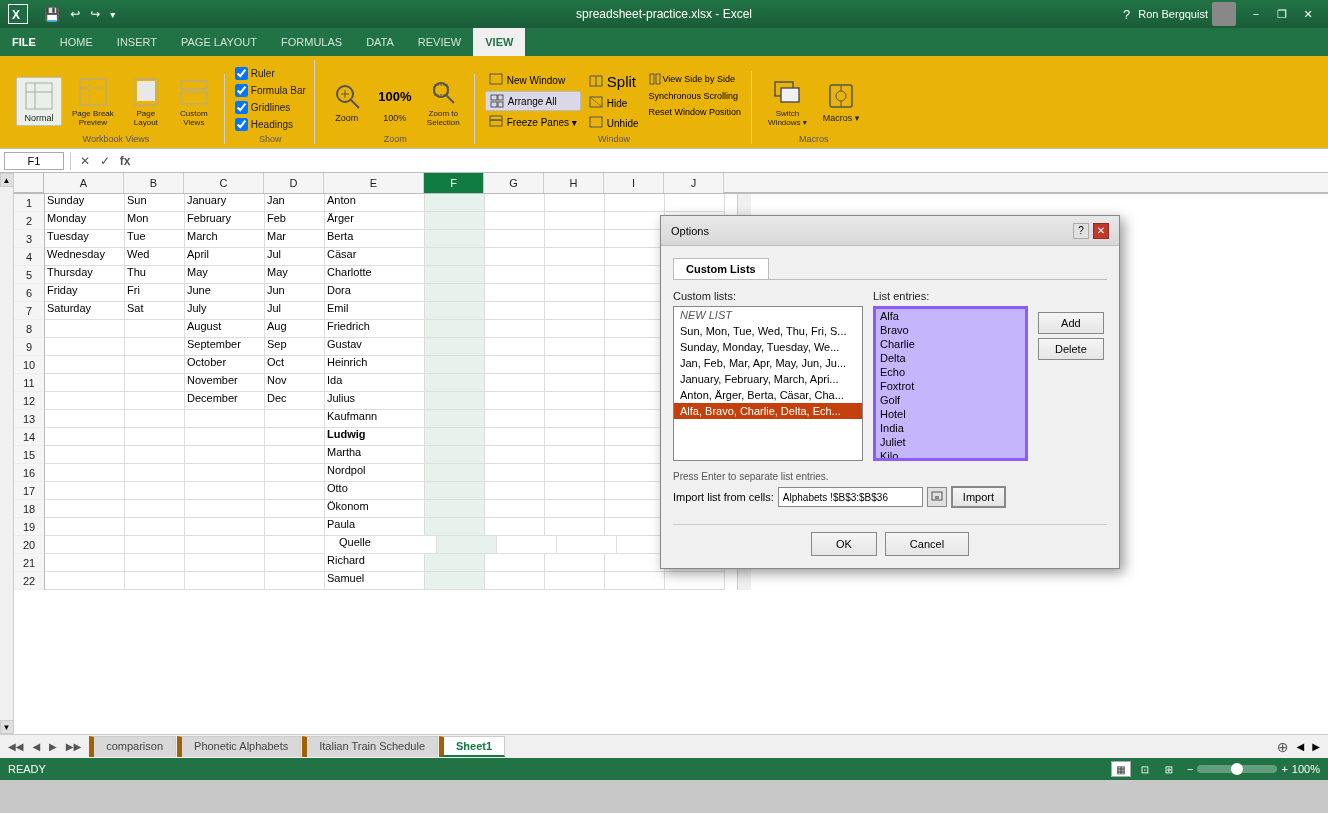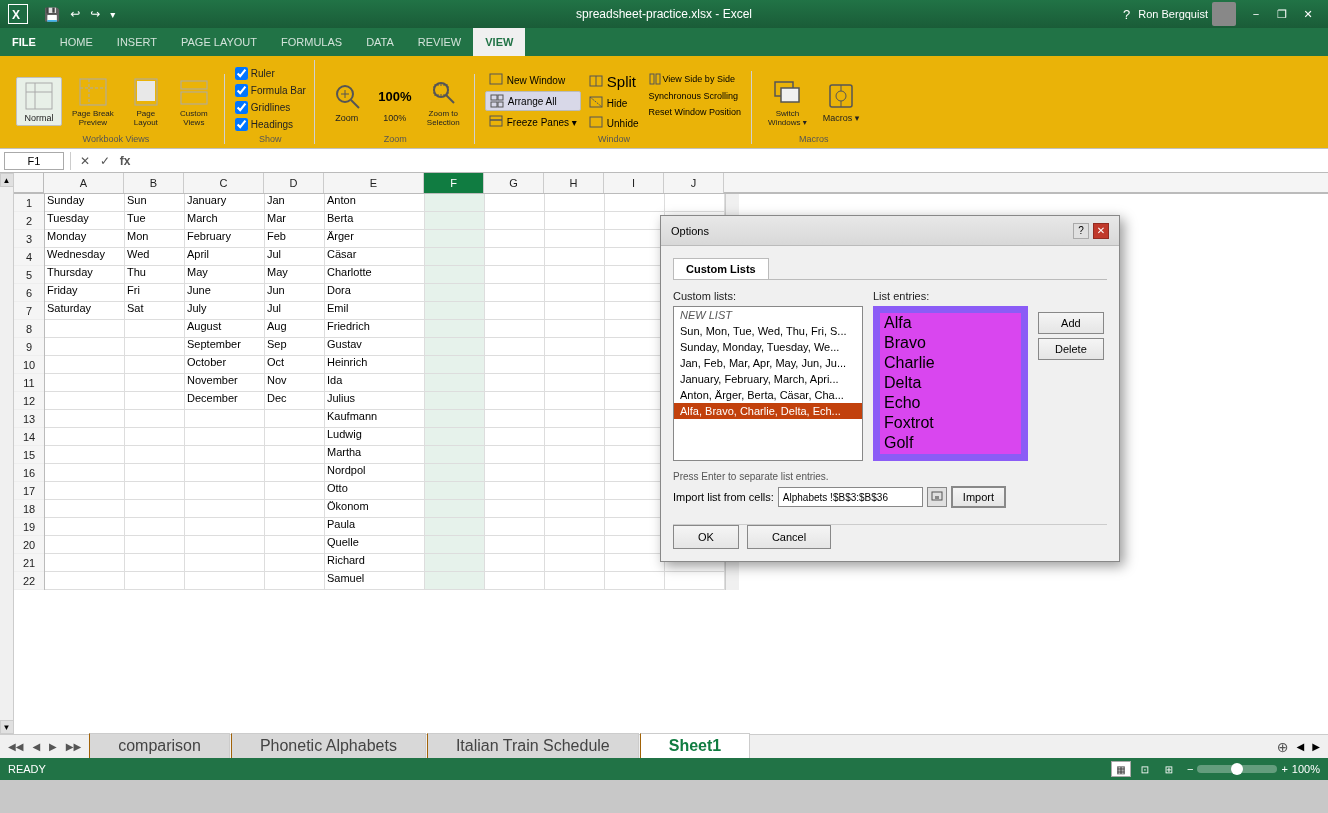--- a/index.html
+++ b/index.html
@@ -60,21 +60,21 @@
     .grid-area { display: flex; flex-direction: column; }
     .grid-row { display: flex; }
     .grid-cell { height: 18px; border-right: 1px solid #ddd; border-bottom: 1px solid #ddd; font-size: 11px; padding: 0 2px; white-space: nowrap; overflow: hidden; cursor: cell; }
     .grid-cell.selected-col { background: #e6f2eb; }
 
     
     .sheet-tabs-bar { background: #f0f0f0; border-top: 1px solid #ccc; display: flex; align-items: center; height: 24px; }
     .tab-nav { display: flex; gap: 1px; align-items: center; padding: 0 4px; }
     .tab-nav-btn { font-size: 10px; cursor: pointer; padding: 2px 4px; color: #555; }
     .sheet-tabs { display: flex; gap: 1px; flex: 1; }
-    .sheet-tab { padding: 3px 28px; font-size: 16px; cursor: pointer; border-top: 1px solid #ccc; border-left: 1px solid #a16207; border-right: 1px solid #ccc; background: #d8d8d8; color: #444; }
+    .sheet-tab { padding: 3px 12px; font-size: 11px; cursor: pointer; border-top: 1px solid #ccc; border-left: 5px solid #a16207; border-right: 1px solid #ccc; background: #d8d8d8; color: #444; }
     .sheet-tab.active { background: white; color: #107c41; font-weight: 600; border-bottom: 2px solid #107c41; }
     .add-sheet-btn { padding: 2px 8px; font-size: 14px; cursor: pointer; color: #555; }
     .tabs-right { margin-left: auto; display: flex; align-items: center; gap: 4px; padding-right: 8px; }
     
     
     .status-bar { background: #217346; color: white; height: 22px; display: flex; align-items: center; padding: 0 8px; font-size: 11px; justify-content: space-between; }
     .status-right { display: flex; align-items: center; gap: 8px; }
     .zoom-controls { display: flex; align-items: center; gap: 4px; }
     .dialog { position: fixed; top: 215px; left: 660px; width: 460px; background: #f0f0f0; border: 1px solid #888; box-shadow: 4px 4px 12px rgba(0,0,0,0.4); z-index: 200; }
     .dialog-title-bar { background: linear-gradient(to bottom, #e8e8e8, #d8d8d8); border-bottom: 1px solid #bbb; display: flex; align-items: center; justify-content: space-between; padding: 6px 10px; height: 30px; }
@@ -84,30 +84,30 @@
     .dialog-content { padding: 12px; }
     .dialog-tabs { border-bottom: 1px solid #bbb; margin-bottom: 10px; display: flex; }
     .dialog-tab { padding: 4px 12px; font-size: 11px; cursor: pointer; border: 1px solid #bbb; border-bottom: none; background: #f0f0f0; }
     .dialog-tab.active { background: white; font-weight: 600; }
     .dialog-body { display: flex; gap: 10px; }
     .dialog-col-label { font-size: 11px; color: #222; margin-bottom: 4px; }
     .list-box { width: 190px; height: 155px; border: 1px solid #888; background: white; overflow-y: auto; font-size: 11px; }
     .list-item { padding: 2px 6px; cursor: pointer; white-space: nowrap; overflow: hidden; text-overflow: ellipsis; }
     .list-item.selected { background: #c2410c; color: white; }
     .list-item.new-list { color: #555; font-style: italic; }
-    .entries-box { width: 155px; height: 155px; border: 7px solid #8b5cf6; background: #d946ef; overflow-y: auto; font-size: 16px; }
+    .entries-box { width: 155px; height: 155px; border: 3px solid #8b5cf6; background: #c4b5fd; overflow-y: auto; font-size: 11px; }
     .entry-item { padding: 1px 4px; }
     .dialog-buttons { display: flex; flex-direction: column; gap: 4px; }
     .dialog-btn { padding: 4px 16px; font-size: 11px; cursor: pointer; border: 1px solid #888; background: linear-gradient(to bottom, #f5f5f5, #e5e5e5); min-width: 60px; text-align: center; }
     .separator-hint { font-size: 10px; color: #555; margin-top: 8px; margin-bottom: 4px; }
     .import-row { display: flex; align-items: center; gap: 4px; font-size: 11px; }
     .import-input { width: 145px; height: 20px; border: 1px solid #888; font-size: 10px; padding: 0 4px; }
     .import-icon-btn { width: 20px; height: 20px; border: 1px solid #888; background: #e0e0e0; cursor: pointer; display: flex; align-items: center; justify-content: center; font-size: 10px; }
     .import-btn { padding: 3px 10px; font-size: 11px; cursor: pointer; border: 2px solid #888; background: linear-gradient(to bottom, #f5f5f5, #e5e5e5); }
-    .dialog-footer { display: flex; gap: 8px; margin-top: 16px; padding-top: 0; border-top: 1px solid #ccc; }
+    .dialog-footer { display: flex; justify-content: center; gap: 8px; margin-top: 16px; padding-top: 7px; border-top: 1px solid #ccc; }
     .footer-btn { padding: 5px 24px; font-size: 11px; cursor: pointer; border: 1px solid #888; background: linear-gradient(to bottom, #f5f5f5, #e5e5e5); }
 
     .user-section { display: flex; align-items: center; gap: 4px; color: white; font-size: 11px; }
     .user-avatar { width: 24px; height: 24px; border-radius: 2px; overflow: hidden; background: #888; }
     
     .help-icon { color: white; font-size: 13px; cursor: pointer; }
   </style>
 </head>
 <body>
 
@@ -419,44 +419,44 @@
               <div class="grid-cell" style="width: 80px; min-width: 80px;">January</div>
               <div class="grid-cell" style="width: 60px; min-width: 60px;">Jan</div>
               <div class="grid-cell" style="width: 100px; min-width: 100px;">Anton</div>
               <div class="grid-cell selected-col" style="width: 60px; min-width: 60px;"></div>
               <div class="grid-cell" style="width: 60px; min-width: 60px;"></div>
               <div class="grid-cell" style="width: 60px; min-width: 60px;"></div>
               <div class="grid-cell" style="width: 60px; min-width: 60px;"></div>
               <div class="grid-cell" style="width: 60px; min-width: 60px;"></div>
             </div>
             <div class="grid-row">
+              <div class="grid-cell" style="width: 80px; min-width: 80px;">Monday</div>
+              <div class="grid-cell" style="width: 60px; min-width: 60px;">Mon</div>
+              <div class="grid-cell" style="width: 80px; min-width: 80px;">February</div>
+              <div class="grid-cell" style="width: 60px; min-width: 60px;">Feb</div>
+              <div class="grid-cell" style="width: 100px; min-width: 100px;">Ärger</div>
+              <div class="grid-cell selected-col" style="width: 60px; min-width: 60px;"></div>
+              <div class="grid-cell" style="width: 60px; min-width: 60px;"></div>
+              <div class="grid-cell" style="width: 60px; min-width: 60px;"></div>
+              <div class="grid-cell" style="width: 60px; min-width: 60px;"></div>
+              <div class="grid-cell" style="width: 60px; min-width: 60px;"></div>
+            </div>
+            <div class="grid-row">
               <div class="grid-cell" style="width: 80px; min-width: 80px;">Tuesday</div>
               <div class="grid-cell" style="width: 60px; min-width: 60px;">Tue</div>
               <div class="grid-cell" style="width: 80px; min-width: 80px;">March</div>
               <div class="grid-cell" style="width: 60px; min-width: 60px;">Mar</div>
               <div class="grid-cell" style="width: 100px; min-width: 100px;">Berta</div>
               <div class="grid-cell selected-col" style="width: 60px; min-width: 60px;"></div>
               <div class="grid-cell" style="width: 60px; min-width: 60px;"></div>
               <div class="grid-cell" style="width: 60px; min-width: 60px;"></div>
               <div class="grid-cell" style="width: 60px; min-width: 60px;"></div>
               <div class="grid-cell" style="width: 60px; min-width: 60px;"></div>
             </div>
             <div class="grid-row">
-              <div class="grid-cell" style="width: 80px; min-width: 80px;">Monday</div>
-              <div class="grid-cell" style="width: 60px; min-width: 60px;">Mon</div>
-              <div class="grid-cell" style="width: 80px; min-width: 80px;">February</div>
-              <div class="grid-cell" style="width: 60px; min-width: 60px;">Feb</div>
-              <div class="grid-cell" style="width: 100px; min-width: 100px;">Ärger</div>
-              <div class="grid-cell selected-col" style="width: 60px; min-width: 60px;"></div>
-              <div class="grid-cell" style="width: 60px; min-width: 60px;"></div>
-              <div class="grid-cell" style="width: 60px; min-width: 60px;"></div>
-              <div class="grid-cell" style="width: 60px; min-width: 60px;"></div>
-              <div class="grid-cell" style="width: 60px; min-width: 60px;"></div>
-            </div>
-            <div class="grid-row">
               <div class="grid-cell" style="width: 80px; min-width: 80px;">Wednesday</div>
               <div class="grid-cell" style="width: 60px; min-width: 60px;">Wed</div>
               <div class="grid-cell" style="width: 80px; min-width: 80px;">April</div>
               <div class="grid-cell" style="width: 60px; min-width: 60px;">Jul</div>
               <div class="grid-cell" style="width: 100px; min-width: 100px;">Cäsar</div>
               <div class="grid-cell selected-col" style="width: 60px; min-width: 60px;"></div>
               <div class="grid-cell" style="width: 60px; min-width: 60px;"></div>
               <div class="grid-cell" style="width: 60px; min-width: 60px;"></div>
               <div class="grid-cell" style="width: 60px; min-width: 60px;"></div>
               <div class="grid-cell" style="width: 60px; min-width: 60px;"></div>
@@ -567,21 +567,21 @@
               <div class="grid-cell" style="width: 60px; min-width: 60px;"></div>
               <div class="grid-cell" style="width: 60px; min-width: 60px;"></div>
               <div class="grid-cell" style="width: 60px; min-width: 60px;"></div>
               <div class="grid-cell" style="width: 60px; min-width: 60px;"></div>
             </div>
             <div class="grid-row">
               <div class="grid-cell" style="width: 80px; min-width: 80px;"></div>
               <div class="grid-cell" style="width: 60px; min-width: 60px;"></div>
               <div class="grid-cell" style="width: 80px; min-width: 80px;"></div>
               <div class="grid-cell" style="width: 60px; min-width: 60px;"></div>
-              <div class="grid-cell" style="width: 100px; min-width: 100px;">Ludwig</div>
+              <div class="grid-cell" style="width: 100px; min-width: 100px; font-weight: bold;">Ludwig</div>
               <div class="grid-cell selected-col" style="width: 60px; min-width: 60px;"></div>
               <div class="grid-cell" style="width: 60px; min-width: 60px;"></div>
               <div class="grid-cell" style="width: 60px; min-width: 60px;"></div>
               <div class="grid-cell" style="width: 60px; min-width: 60px;"></div>
               <div class="grid-cell" style="width: 60px; min-width: 60px;"></div>
             </div>
             <div class="grid-row">
               <div class="grid-cell" style="width: 80px; min-width: 80px;"></div>
               <div class="grid-cell" style="width: 60px; min-width: 60px;"></div>
               <div class="grid-cell" style="width: 80px; min-width: 80px;"></div>
@@ -639,21 +639,21 @@
               <div class="grid-cell" style="width: 60px; min-width: 60px;"></div>
               <div class="grid-cell" style="width: 60px; min-width: 60px;"></div>
               <div class="grid-cell" style="width: 60px; min-width: 60px;"></div>
               <div class="grid-cell" style="width: 60px; min-width: 60px;"></div>
             </div>
             <div class="grid-row">
               <div class="grid-cell" style="width: 80px; min-width: 80px;"></div>
               <div class="grid-cell" style="width: 60px; min-width: 60px;"></div>
               <div class="grid-cell" style="width: 80px; min-width: 80px;"></div>
               <div class="grid-cell" style="width: 60px; min-width: 60px;"></div>
-              <div class="grid-cell" style="width: 100px; min-width: 100px;">Quelle</div>
+              <div class="grid-cell" style="width: 100px; min-width: 100px; margin-left: 12px;">Quelle</div>
               <div class="grid-cell selected-col" style="width: 60px; min-width: 60px;"></div>
               <div class="grid-cell" style="width: 60px; min-width: 60px;"></div>
               <div class="grid-cell" style="width: 60px; min-width: 60px;"></div>
               <div class="grid-cell" style="width: 60px; min-width: 60px;"></div>
               <div class="grid-cell" style="width: 60px; min-width: 60px;"></div>
             </div>
             <div class="grid-row">
               <div class="grid-cell" style="width: 80px; min-width: 80px;"></div>
               <div class="grid-cell" style="width: 60px; min-width: 60px;"></div>
               <div class="grid-cell" style="width: 80px; min-width: 80px;"></div>

